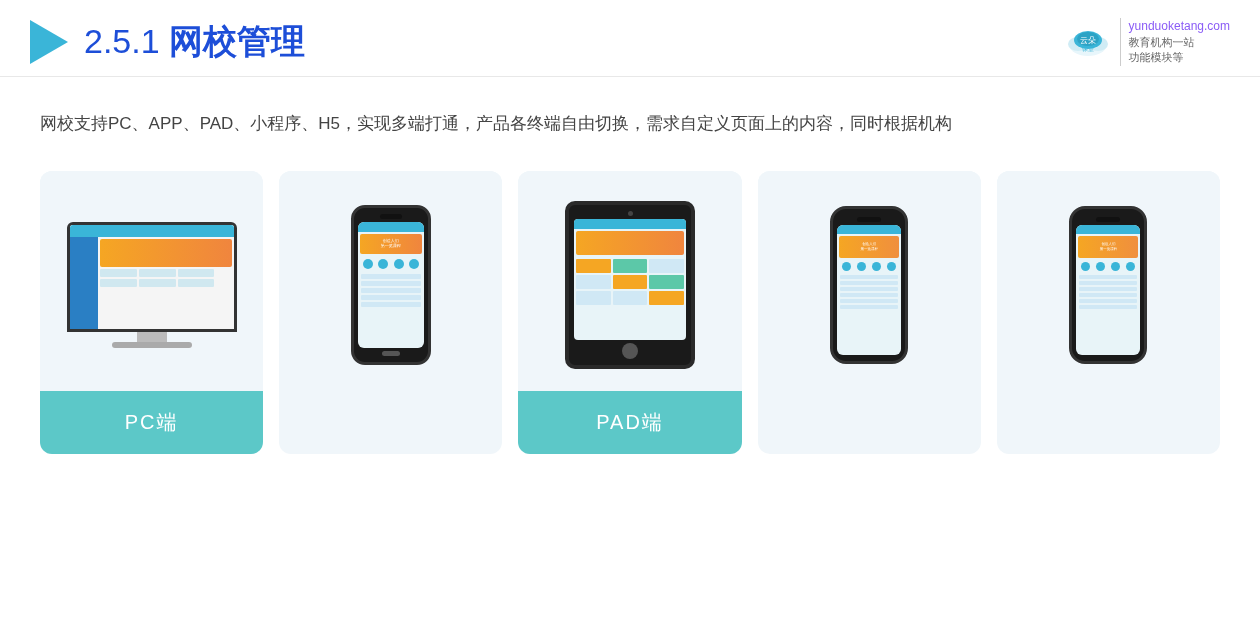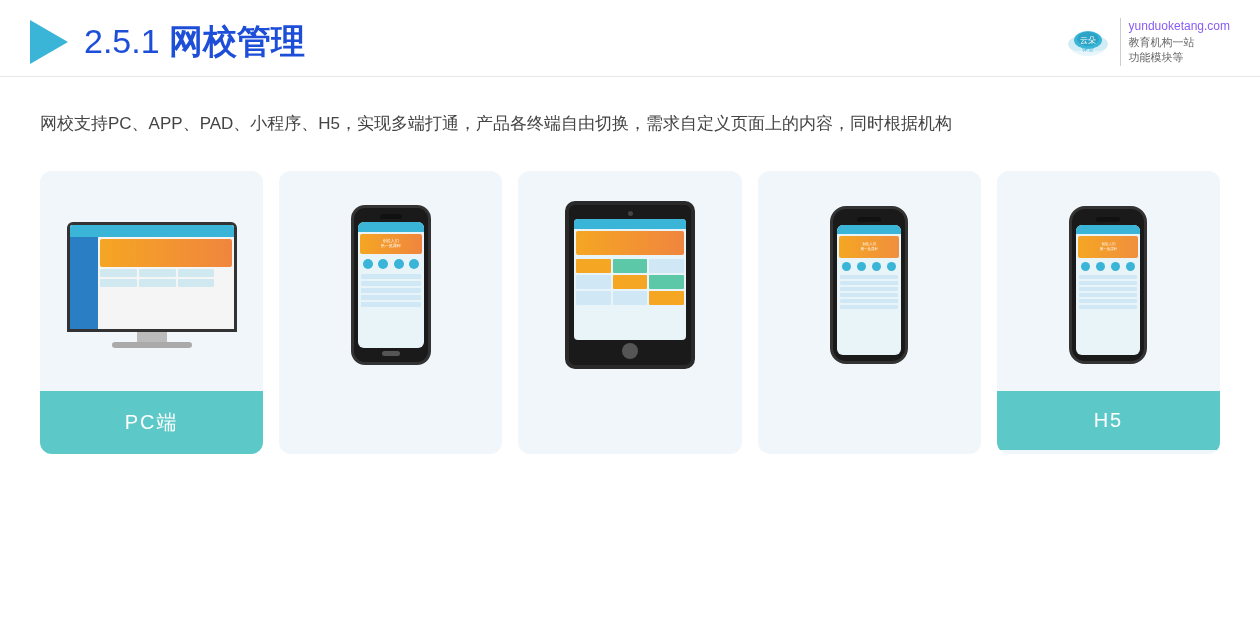--- a/index.html
+++ b/index.html
@@ -512,20 +512,21 @@
             <div class="pad-cell orange"></div>
             <div class="pad-cell green"></div>
             <div class="pad-cell"></div>
             <div class="pad-cell"></div>
             <div class="pad-cell orange"></div>
           </div>
         </div>
         <div class="pad-home"></div>
       </div>
     </div>
+    <div class="card-label">PAD端</div>
   </div>
 
   <div class="card">
     <div class="card-image-area">
       <div class="mini-phone">
         <div class="mini-notch"></div>
         <div class="mini-screen">
           <div class="mini-header"></div>
           <div class="mini-banner">
             <div class="mini-banner-text">创造人们<br>第一览课程</div>
@@ -568,16 +569,15 @@
             <div class="mini-list-item"></div>
             <div class="mini-list-item"></div>
             <div class="mini-list-item"></div>
             <div class="mini-list-item"></div>
             <div class="mini-list-item"></div>
             <div class="mini-list-item"></div>
           </div>
         </div>
       </div>
     </div>
-    <div class="card-label">H5</div>
   </div>
 
 </div>
 
 </body></html>

